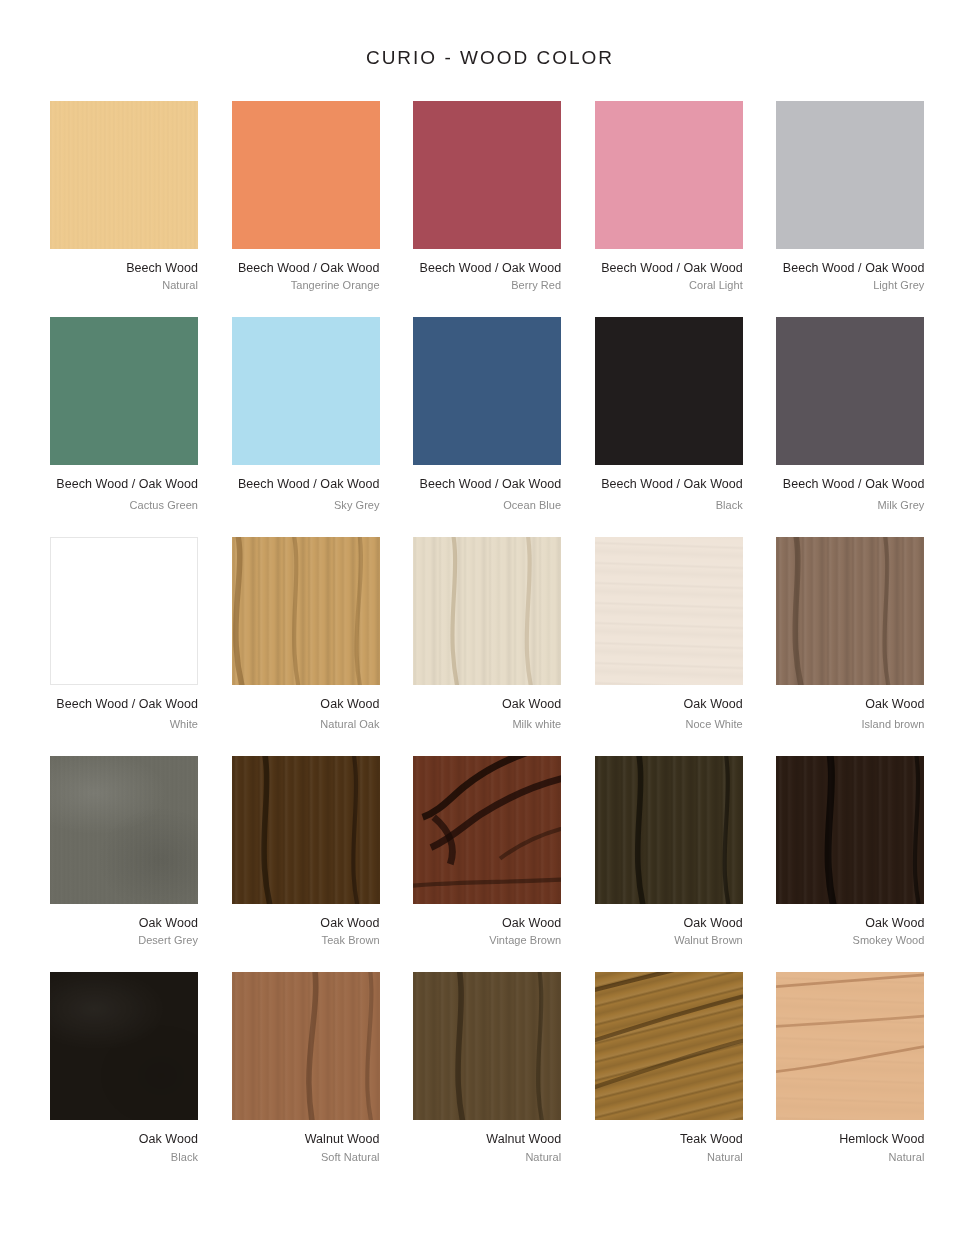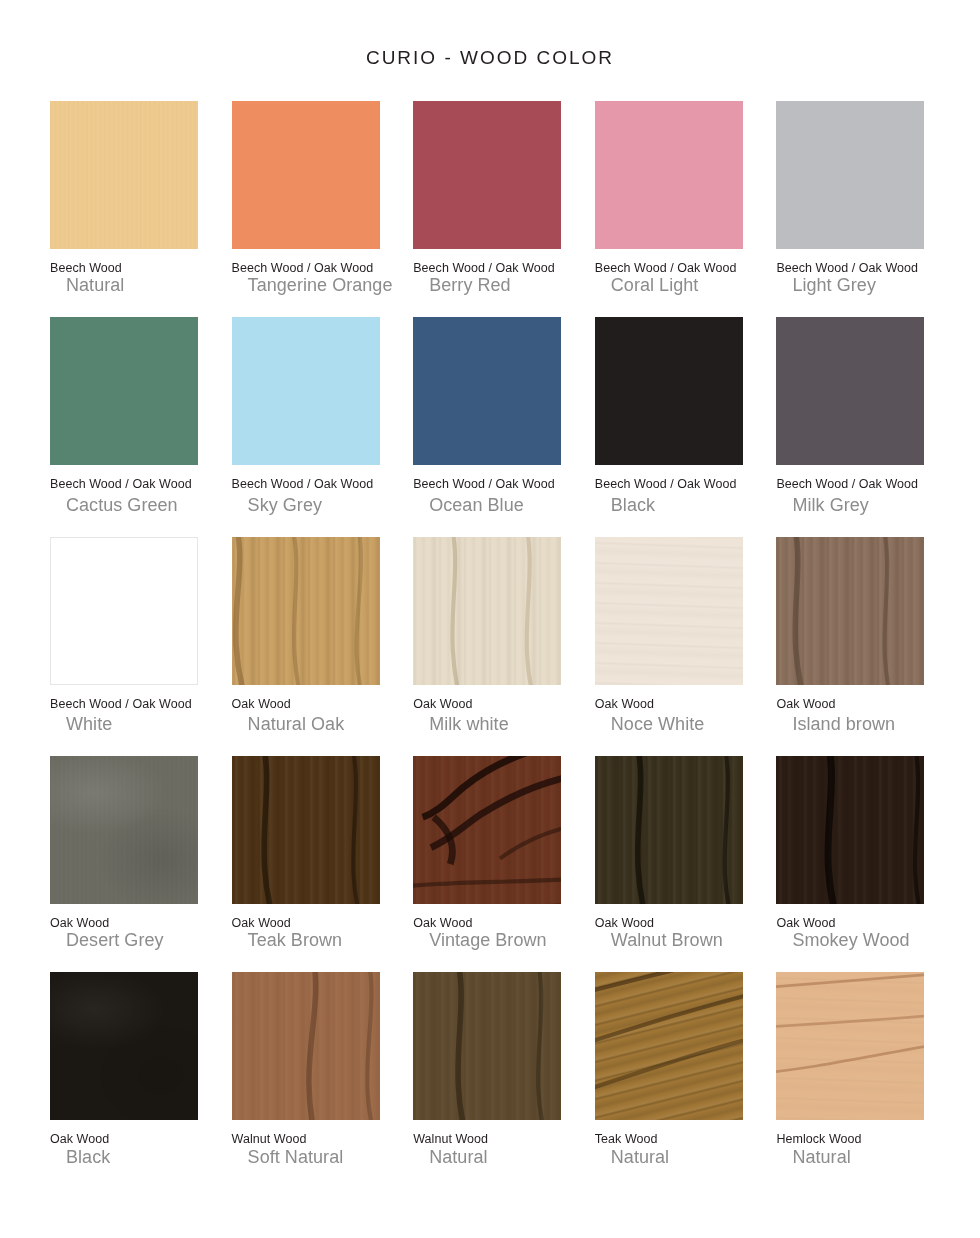--- a/index.html
+++ b/index.html
@@ -35,20 +35,21 @@
   }
   .grid {
     margin: 0 auto;
     padding: 0;
     width: 880px;
     margin-top: 27px;
     display: grid;
     grid-template-columns: repeat(5, 1fr);
     column-gap: 28px;
     row-gap: 0px;
+    text-align: right;
   }
   .cell {
     width: 148px;
     margin-bottom: 24px;
   }
   .swatch {
     width: 148px;
     height: 148px;
     position: relative;
     overflow: hidden;
@@ -67,21 +68,21 @@
     padding-top: 11px;
   }
   .lbl-wood {
     font-size: 12.5px;
     line-height: 16px;
     color: #231f20;
     letter-spacing: 0.05px;
     white-space: nowrap;
   }
   .lbl-color {
-    font-size: 18px;
+    font-size: 11px;
     line-height: 16px;
     color: #8c8c8c;
     letter-spacing: 0.05px;
     white-space: nowrap;
     padding-top: 1px;
     margin-left: 16px;
   }
   .row-2 .lbl-color { padding-top: 5px; }
   .row-3 .lbl-color { padding-top: 4px; }
   .row-4 .lbl-color { padding-top: 1px; }

